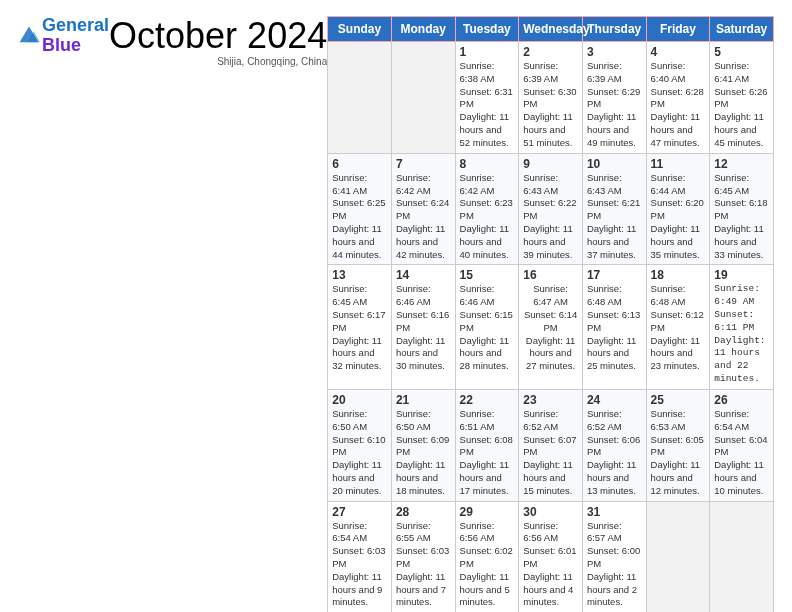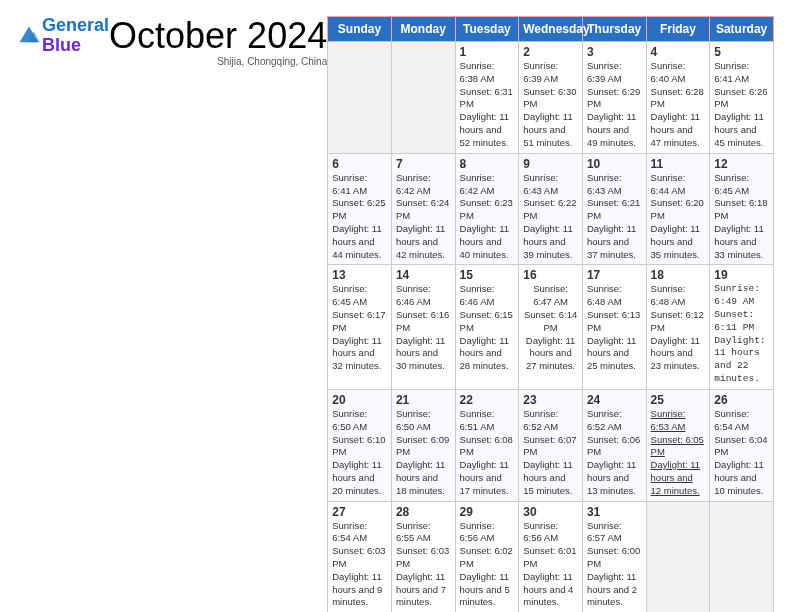--- a/index.html
+++ b/index.html
@@ -282,21 +282,21 @@
 Daylight: 11 hours and 15 minutes.</div>
           </td>
           <td>
             <span class="day-number">24</span>
             <div class="day-info" style="white-space: pre-line;">Sunrise: 6:52 AM
 Sunset: 6:06 PM
 Daylight: 11 hours and 13 minutes.</div>
           </td>
           <td>
             <span class="day-number">25</span>
-            <div class="day-info" style="white-space: pre-line; text-decoration: underline;">Sunrise: 6:53 AM
+            <div class="day-info" style="white-space: pre-line;">Sunrise: 6:53 AM
 Sunset: 6:05 PM
 Daylight: 11 hours and 12 minutes.</div>
           </td>
           <td>
             <span class="day-number">26</span>
             <div class="day-info" style="white-space: pre-line;">Sunrise: 6:54 AM
 Sunset: 6:04 PM
 Daylight: 11 hours and 10 minutes.</div>
           </td>
         </tr>

